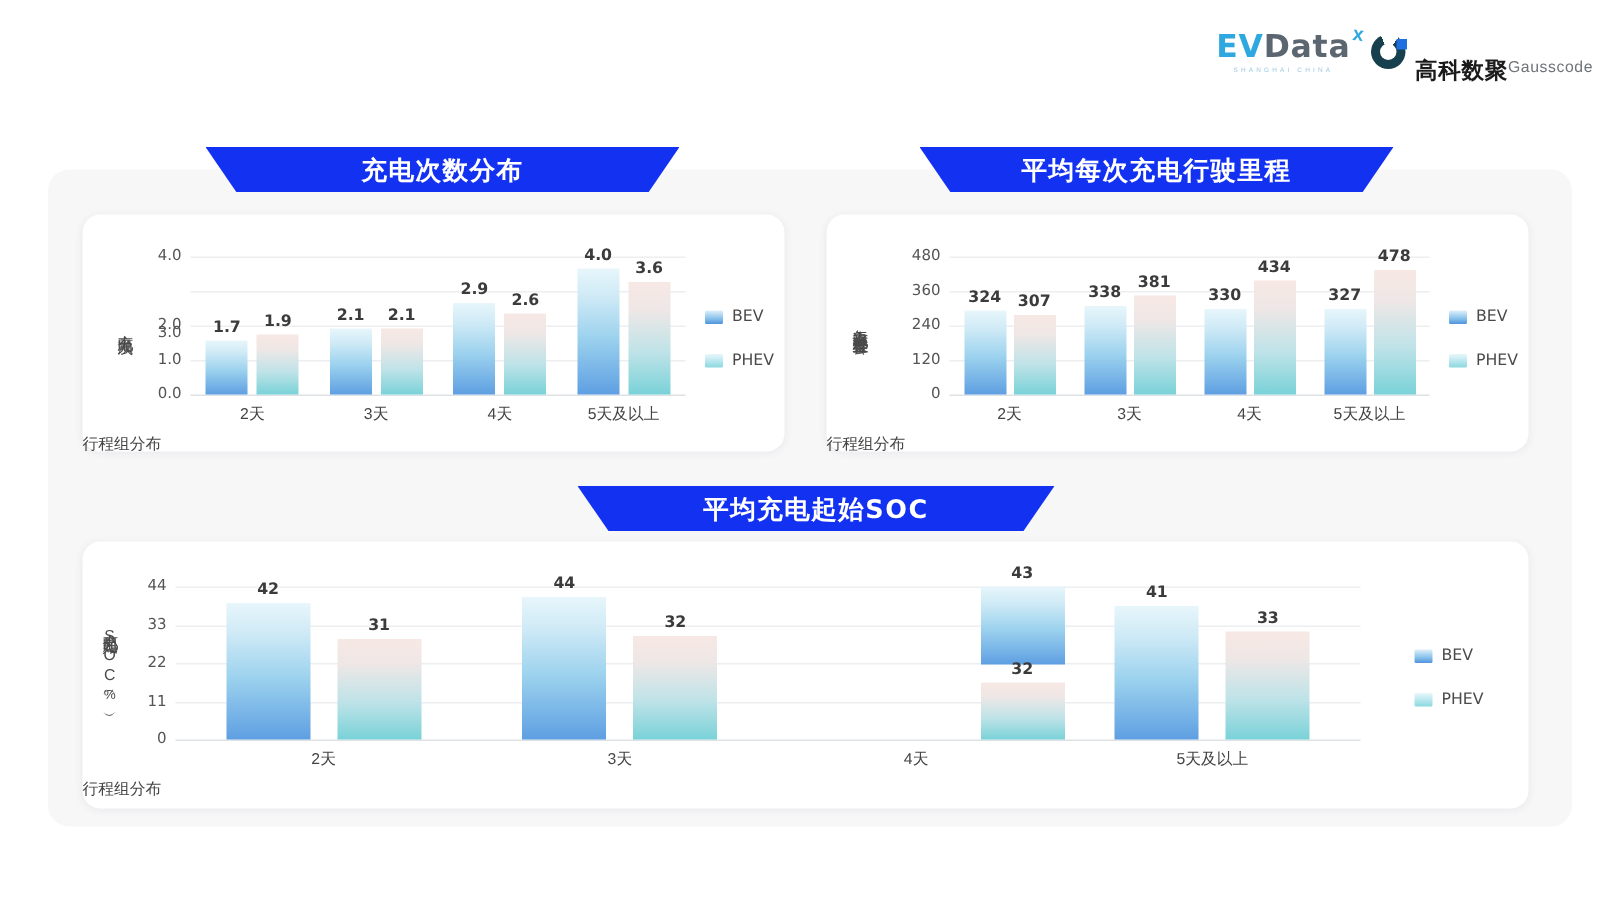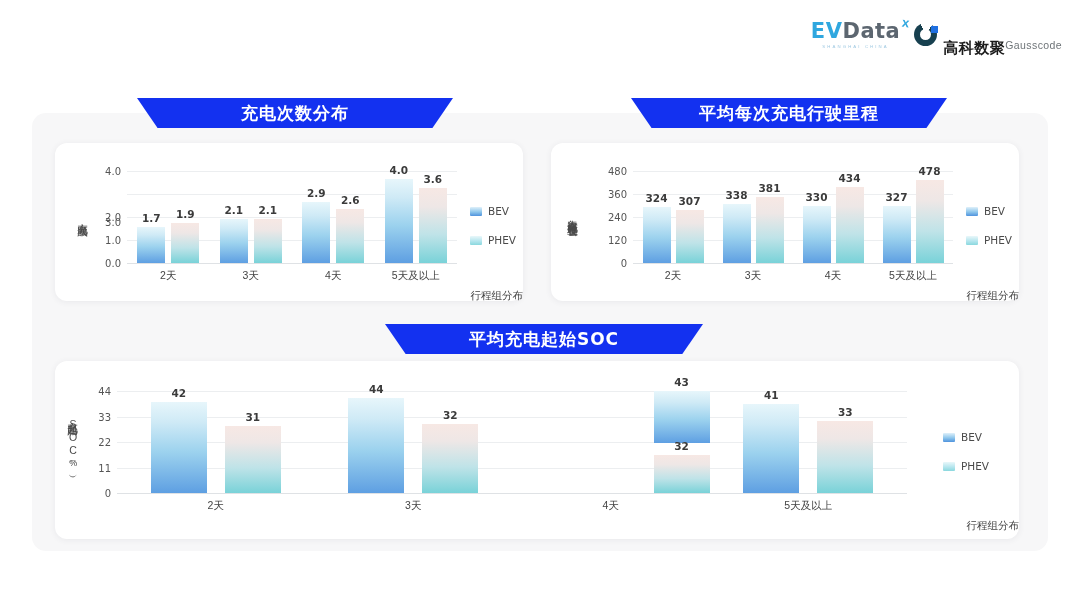--- a/index.html
+++ b/index.html
@@ -44,21 +44,21 @@
   #card2 { left:551px; top:143px; width:468px; height:158px; }
   #card3 { left:55px;  top:361px; width:964px; height:178px; }
 
   
   .banner { position:absolute; height:30px; background:#1331f0; color:#fff;
             display:flex; align-items:center; justify-content:center;
             font-size:17px; font-weight:700; letter-spacing:1px; z-index:5;
             clip-path:polygon(0 0, 100% 0, 93.5% 100%, 6.5% 100%);
             font-family:"DejaVu Sans","Liberation Sans",sans-serif; }
   #banner1 { left:137px; top:98px;  width:316px; }
-  #banner2 { left:631px; top:98px;  width:316px; }
+  #banner2 { left:613px; top:98px;  width:316px; }
   #banner3 { left:385px; top:324px; width:318px; }
 
   
   .chart { position:absolute; inset:0; }
   .ylabel { position:absolute; writing-mode:vertical-rl; text-orientation:upright;
             font-size:10.5px; color:#4a4a4a; letter-spacing:1px; white-space:nowrap;
             line-height:1.15; }
   .ytick { position:absolute; right:0; font-size:10px; color:#555;
            transform:translateY(-50%); white-space:nowrap;
            font-family:"DejaVu Sans",sans-serif; }
@@ -67,21 +67,21 @@
   .bars { position:absolute; inset:0; display:flex; align-items:flex-end; }
   .group { flex:1; display:flex; align-items:flex-end; justify-content:center; height:100%; position:relative; }
   .bar { position:relative; }
   .bar.bev  { background:linear-gradient(180deg,#e7f6fb 0%,#cfeaf6 22%,#9cd2ee 55%,#5e9fe2 100%); }
   .bar.phev { background:linear-gradient(180deg,#f7e8e4 0%,#eee7e6 25%,#bfe3e8 62%,#79d2d8 100%); }
   .bar .val { position:absolute; top:-15px; left:50%; transform:translateX(-50%);
               font-size:10.5px; font-weight:700; color:#3b3b3b; white-space:nowrap;
               font-family:"DejaVu Sans",sans-serif; }
   .xlabels { position:absolute; display:flex; }
   .xlab { flex:1; text-align:center; font-size:10.5px; color:#444; white-space:nowrap; }
-  .xtitle { position:absolute; text-align:right; font-size:10.5px; color:#444; width:100%; }
+  .xtitle { position:absolute; text-align:left; font-size:10.5px; color:#444; width:100%; }
 
   .legend { position:absolute; display:flex; flex-direction:column; gap:17px; }
   .leg-row { display:flex; align-items:center; gap:6px; }
   .sw { width:12px; height:9px; border-radius:1px; }
   .sw.bev  { background:linear-gradient(180deg,#dff0fa 0%,#8ec6ec 55%,#4f93dd 100%); }
   .sw.phev { background:linear-gradient(180deg,#e9f7fa 0%,#b6e6ee 55%,#8ad8de 100%); }
   .leg-t { font-size:10.5px; color:#4a4a4a; font-family:"DejaVu Sans",sans-serif; }
 </style>
 </head>
 <body>

